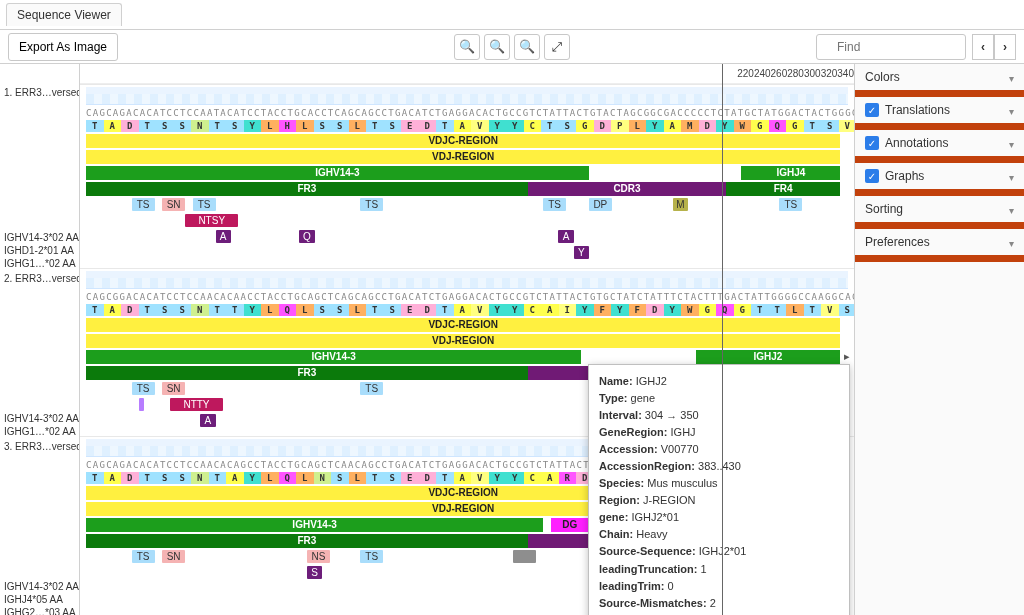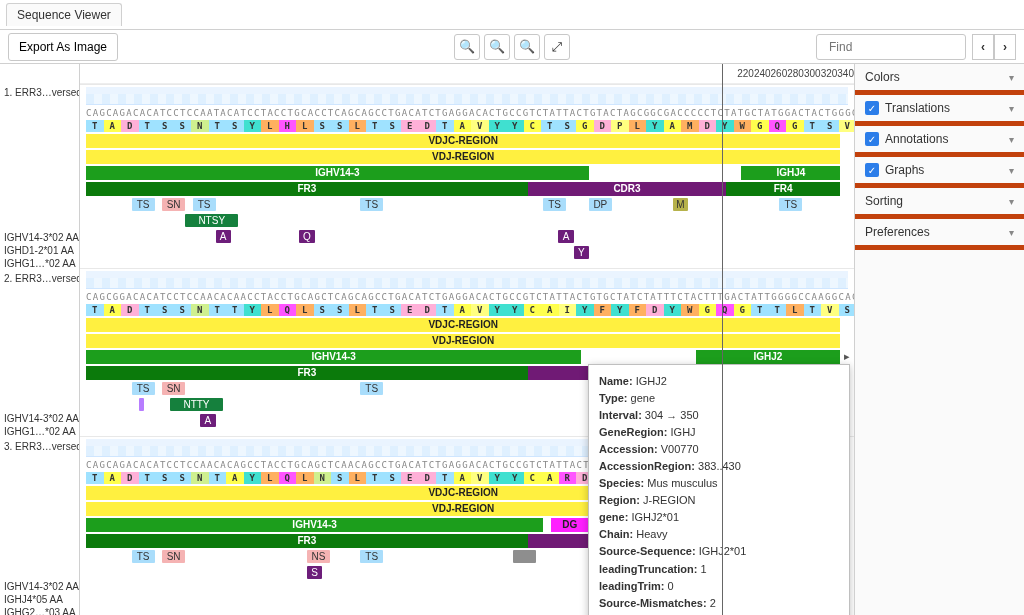--- a/index.html
+++ b/index.html
@@ -3,21 +3,21 @@
 <meta charset="utf-8">
 <style>
 *{box-sizing:border-box;margin:0;padding:0}
 body{font-family:Arial,Helvetica,sans-serif;font-size:12px;color:#333;background:#fff;width:1024px;height:615px;overflow:hidden}
 .toolbar{display:flex;align-items:center;height:30px;border-bottom:1px solid #d0d0d0;padding:0 6px}
 .tab{border:1px solid #d0d0d0;border-bottom:none;padding:4px 10px;background:#fafafa;font-size:12px;border-radius:3px 3px 0 0}
 .subbar{display:flex;align-items:center;height:34px;border-bottom:1px solid #d0d0d0;padding:0 8px;gap:10px}
 .btn{border:1px solid #c8c8c8;background:#fff;padding:6px 10px;border-radius:3px;font-size:12px;cursor:pointer}
 .iconbtn{width:26px;height:26px;border:1px solid #c8c8c8;border-radius:3px;display:inline-flex;align-items:center;justify-content:center;background:#fff;cursor:pointer;font-size:13px}
 .iconsgrp{display:flex;gap:4px;margin-left:auto;margin-right:auto}
-.find{border:1px solid #c8c8c8;padding:5px 12px;border-radius:3px;width:150px;height:26px;font-size:12px}
+.find{border:1px solid #c8c8c8;padding:5px 20px;border-radius:3px;width:150px;height:26px;font-size:12px}
 .navpair{display:flex;gap:0;margin-left:6px}
 .navbtn{width:22px;height:26px;border:1px solid #c8c8c8;background:#fff;cursor:pointer;display:flex;align-items:center;justify-content:center;font-weight:bold}
 .main{display:flex;height:calc(615px - 64px)}
 .leftcol{width:80px;border-right:1px solid #d0d0d0;padding-top:20px;font-size:10px;overflow:hidden}
 .leftcol .lbl{padding:1px 4px;white-space:nowrap}
 .tracks{flex:1;position:relative;overflow:hidden}
 .ruler{display:flex;justify-content:flex-end;font-size:10px;color:#444;padding:4px 0;border-bottom:1px solid #eee}
 .ruler span{position:relative}
 .block{position:relative;border-top:1px solid #e8e8e8;padding-bottom:6px}
 .coverage{height:18px;background:linear-gradient(#eaf4ff,#eaf4ff);margin:2px 6px;border-bottom:1px solid #cfe6ff;position:relative}
@@ -35,26 +35,26 @@
 .grn>span{color:#fff}
 .dgrn{background:#0b7a0b;color:#0b7a0b}
 .dgrn>span{color:#fff}
 .red{background:#701a75;color:#e12b2b}
 .red>span{color:#fff}
 .mag{background:#ff20ff;color:#ff20ff}
 .mag>span{color:#222}
 .tag{position:absolute;height:13px;font:10px/13px Arial;text-align:center;border-radius:1px}
 .t-lb{background:#a9ddfb}
 .t-pk{background:#f5b3b3}
-.t-rd{background:#15803d;color:#fff}
+.t-rd{background:#be185d;color:#fff}
 .t-ol{background:#b6b24b}
 .t-pu{background:#6d1e7a;color:#fff}
 .t-gy{background:#8e8e8e}
 .rightpanel{width:170px;border-left:1px solid #d0d0d0;background:#fafafa;font-size:12px}
-.rp-row{display:flex;align-items:center;justify-content:space-between;padding:6px 10px;border-bottom:5px solid #c2410c}
+.rp-row{display:flex;align-items:flex-end;justify-content:space-between;padding:6px 10px;border-bottom:7px solid #c2410c}
 .rp-row .cb{display:flex;align-items:center;gap:6px}
 .chk{width:14px;height:14px;background:#2b7de9;display:inline-flex;align-items:center;justify-content:center;color:#fff;font-size:10px;border-radius:2px}
 .caret{color:#888;font-size:10px}
 .tooltip{position:absolute;right:4px;top:300px;width:262px;background:#fff;border:1px solid #bfbfbf;box-shadow:0 2px 8px rgba(0,0,0,.25);padding:8px 10px;font-size:11px;line-height:1.55}
 .tooltip b{font-weight:700}
 .vline{position:absolute;top:0;bottom:0;width:1px;background:#666;left:642px;z-index:5}
 .scrollarrow{position:absolute;right:0;top:286px;width:10px;height:12px;font-size:11px;color:#555}
 </style>
 </head>
 <body>

